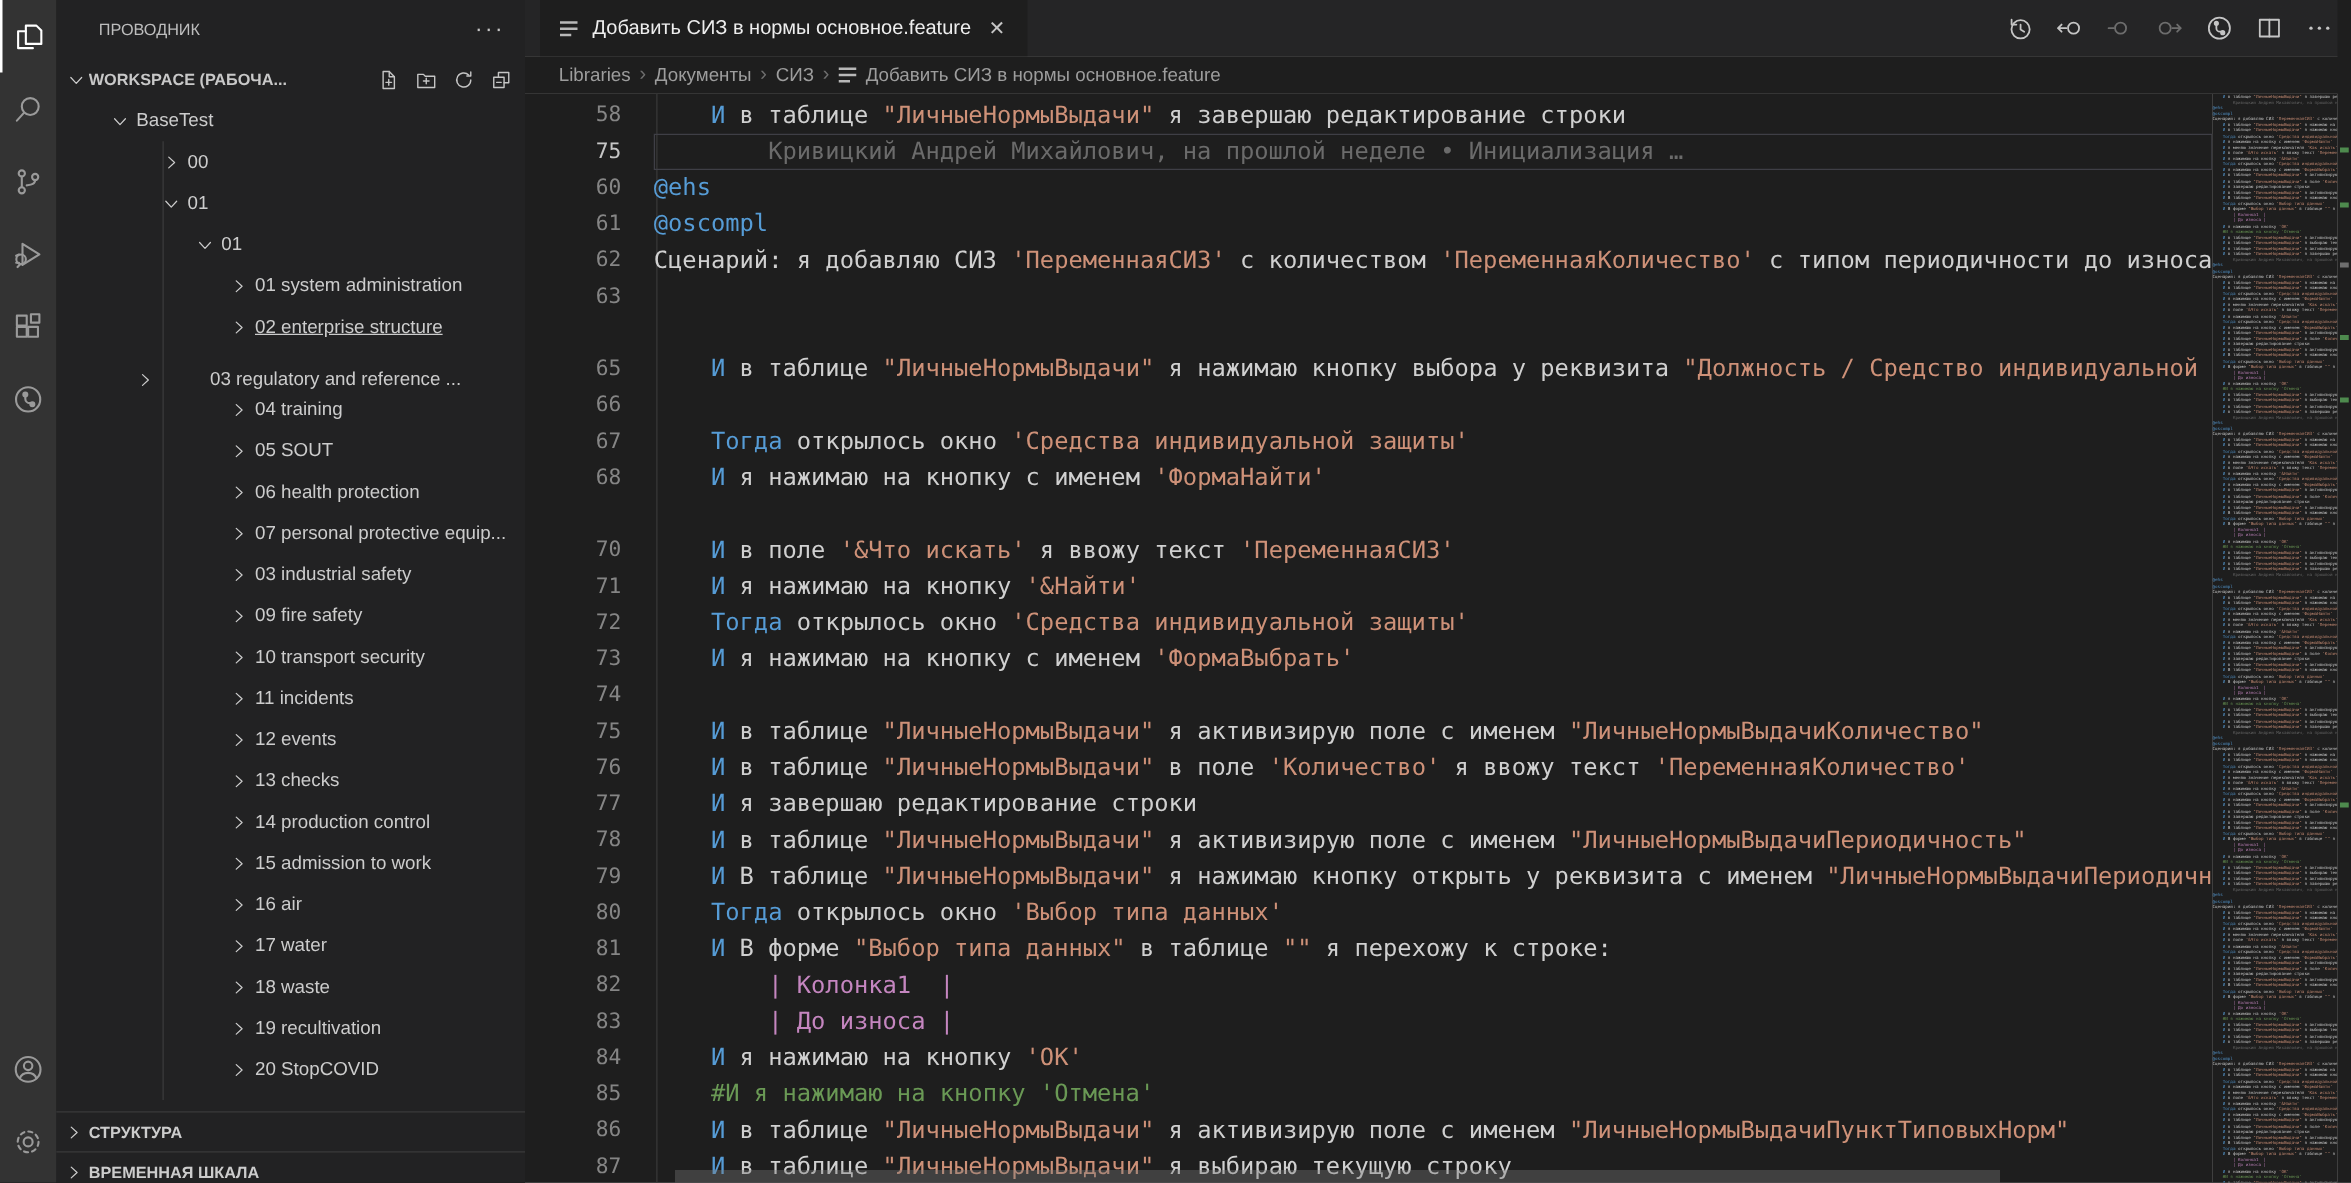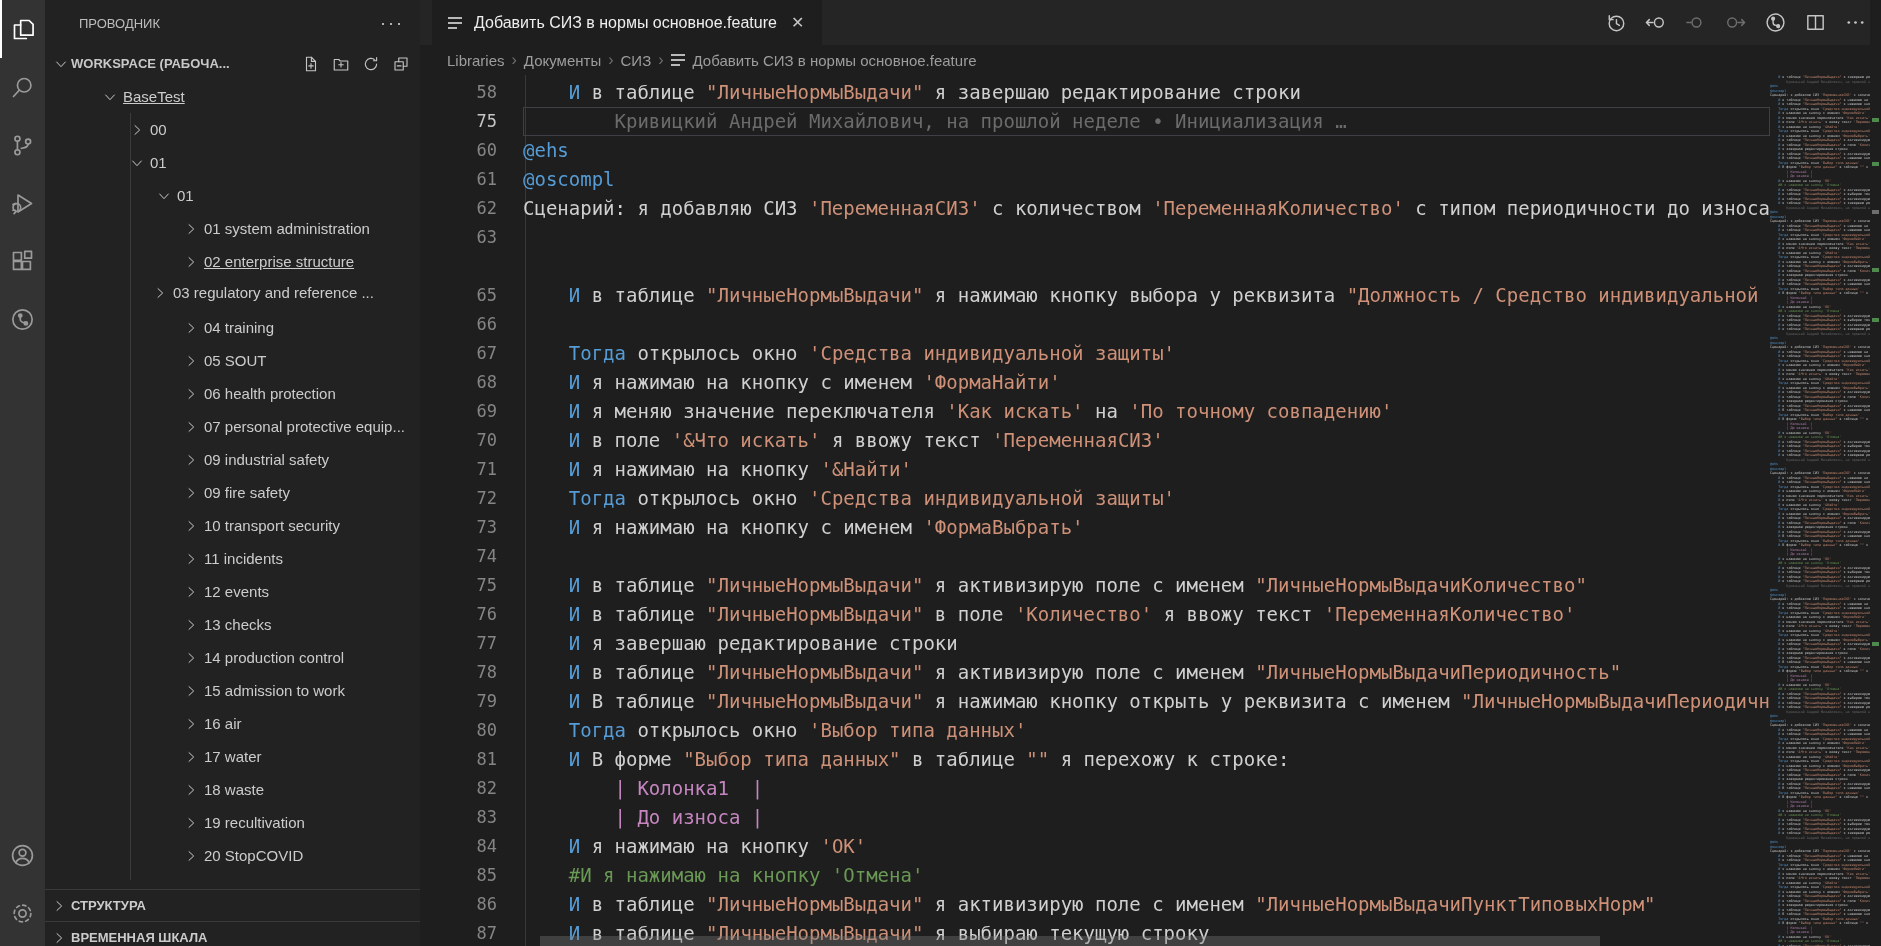--- a/index.html
+++ b/index.html
@@ -170,21 +170,21 @@
         <span class="icon-btn">
           <svg viewBox="0 0 24 24" fill="none" stroke="currentColor" stroke-width="1.5" stroke-linecap="round" stroke-linejoin="round">
             <rect x="4" y="9" width="11" height="11"></rect>
             <path d="M7 14.5h5"></path>
             <path d="M9 9V4h11v11h-5"></path>
           </svg>
         </span>
       </span>
   </div>
   <div class="tree" id="tree">
-      <div class="tree-row" style="top: 0px; padding-left: 57px; text-decoration: underline;">
+      <div class="tree-row" style="top: 0px; padding-left: 43px;">
         <span class="chev"><svg viewBox="0 0 24 24" fill="none" stroke="currentColor" stroke-width="1.5" stroke-linecap="round" stroke-linejoin="round">
             <path d="M5.5 9 12 16l6.5-7"></path>
           </svg></span>
         <span class="label">BaseTest</span>
       </div>
       <div class="tree-row" style="top: 33px; padding-left: 84px;">
         <span class="chev"><svg viewBox="0 0 24 24" fill="none" stroke="currentColor" stroke-width="1.5" stroke-linecap="round" stroke-linejoin="round">
             <path d="M9 5.5 16 12l-7 6.5"></path>
           </svg></span>
         <span class="label">00</span>
@@ -206,21 +206,21 @@
             <path d="M9 5.5 16 12l-7 6.5"></path>
           </svg></span>
         <span class="label">01 system administration</span>
       </div>
       <div class="tree-row" style="top: 165px; padding-left: 138px; text-decoration: underline;">
         <span class="chev"><svg viewBox="0 0 24 24" fill="none" stroke="currentColor" stroke-width="1.5" stroke-linecap="round" stroke-linejoin="round">
             <path d="M9 5.5 16 12l-7 6.5"></path>
           </svg></span>
         <span class="label">02 enterprise structure</span>
       </div>
-      <div class="tree-row" style="top: 196px; padding-left: 107px;">
+      <div class="tree-row" style="top: 207px; padding-left: 63px; gap: 39px;">
         <span class="chev"><svg viewBox="0 0 24 24" fill="none" stroke="currentColor" stroke-width="1.5" stroke-linecap="round" stroke-linejoin="round">
             <path d="M9 5.5 16 12l-7 6.5"></path>
           </svg></span>
         <span class="label">03 regulatory and reference ...</span>
       </div>
       <div class="tree-row" style="top: 231px; padding-left: 138px;">
         <span class="chev"><svg viewBox="0 0 24 24" fill="none" stroke="currentColor" stroke-width="1.5" stroke-linecap="round" stroke-linejoin="round">
             <path d="M9 5.5 16 12l-7 6.5"></path>
           </svg></span>
         <span class="label">04  training</span>
@@ -240,21 +240,21 @@
       <div class="tree-row" style="top: 330px; padding-left: 138px;">
         <span class="chev"><svg viewBox="0 0 24 24" fill="none" stroke="currentColor" stroke-width="1.5" stroke-linecap="round" stroke-linejoin="round">
             <path d="M9 5.5 16 12l-7 6.5"></path>
           </svg></span>
         <span class="label">07 personal protective equip...</span>
       </div>
       <div class="tree-row" style="top: 363px; padding-left: 138px;">
         <span class="chev"><svg viewBox="0 0 24 24" fill="none" stroke="currentColor" stroke-width="1.5" stroke-linecap="round" stroke-linejoin="round">
             <path d="M9 5.5 16 12l-7 6.5"></path>
           </svg></span>
-        <span class="label">09 industrial safety</span>
+        <span class="label">03 industrial safety</span>
       </div>
       <div class="tree-row" style="top: 396px; padding-left: 138px;">
         <span class="chev"><svg viewBox="0 0 24 24" fill="none" stroke="currentColor" stroke-width="1.5" stroke-linecap="round" stroke-linejoin="round">
             <path d="M9 5.5 16 12l-7 6.5"></path>
           </svg></span>
         <span class="label">09 fire safety</span>
       </div>
       <div class="tree-row" style="top: 429px; padding-left: 138px;">
         <span class="chev"><svg viewBox="0 0 24 24" fill="none" stroke="currentColor" stroke-width="1.5" stroke-linecap="round" stroke-linejoin="round">
             <path d="M9 5.5 16 12l-7 6.5"></path>
@@ -457,24 +457,20 @@
         <div class="line-content"></div>
       </div>
       <div class="code-line" style="top: 264px;">
         <div class="gutter-num">67</div>
         <div class="line-content">    <span class="tok-kw">Тогда</span><span class="tok-tx"> открылось окно </span><span class="tok-str">'Средства индивидуальной защиты'</span></div>
       </div>
       <div class="code-line" style="top: 293px;">
         <div class="gutter-num">68</div>
         <div class="line-content">    <span class="tok-kw">И</span><span class="tok-tx"> я нажимаю на кнопку с именем </span><span class="tok-str">'ФормаНайти'</span></div>
       </div>
-      <div class="code-line" style="top: 322px;">
-        <div class="gutter-num">69</div>
-        <div class="line-content">    <span class="tok-kw">И</span><span class="tok-tx"> я меняю значение переключателя </span><span class="tok-str">'Как искать'</span><span class="tok-tx"> на </span><span class="tok-str">'По точному совпадению'</span></div>
-      </div>
       <div class="code-line" style="top: 351px;">
         <div class="gutter-num">70</div>
         <div class="line-content">    <span class="tok-kw">И</span><span class="tok-tx"> в поле </span><span class="tok-str">'&amp;Что искать'</span><span class="tok-tx"> я ввожу текст </span><span class="tok-str">'ПеременнаяСИЗ'</span></div>
       </div>
       <div class="code-line" style="top: 380px;">
         <div class="gutter-num">71</div>
         <div class="line-content">    <span class="tok-kw">И</span><span class="tok-tx"> я нажимаю на кнопку </span><span class="tok-str">'&amp;Найти'</span></div>
       </div>
       <div class="code-line" style="top: 409px;">
         <div class="gutter-num">72</div>

